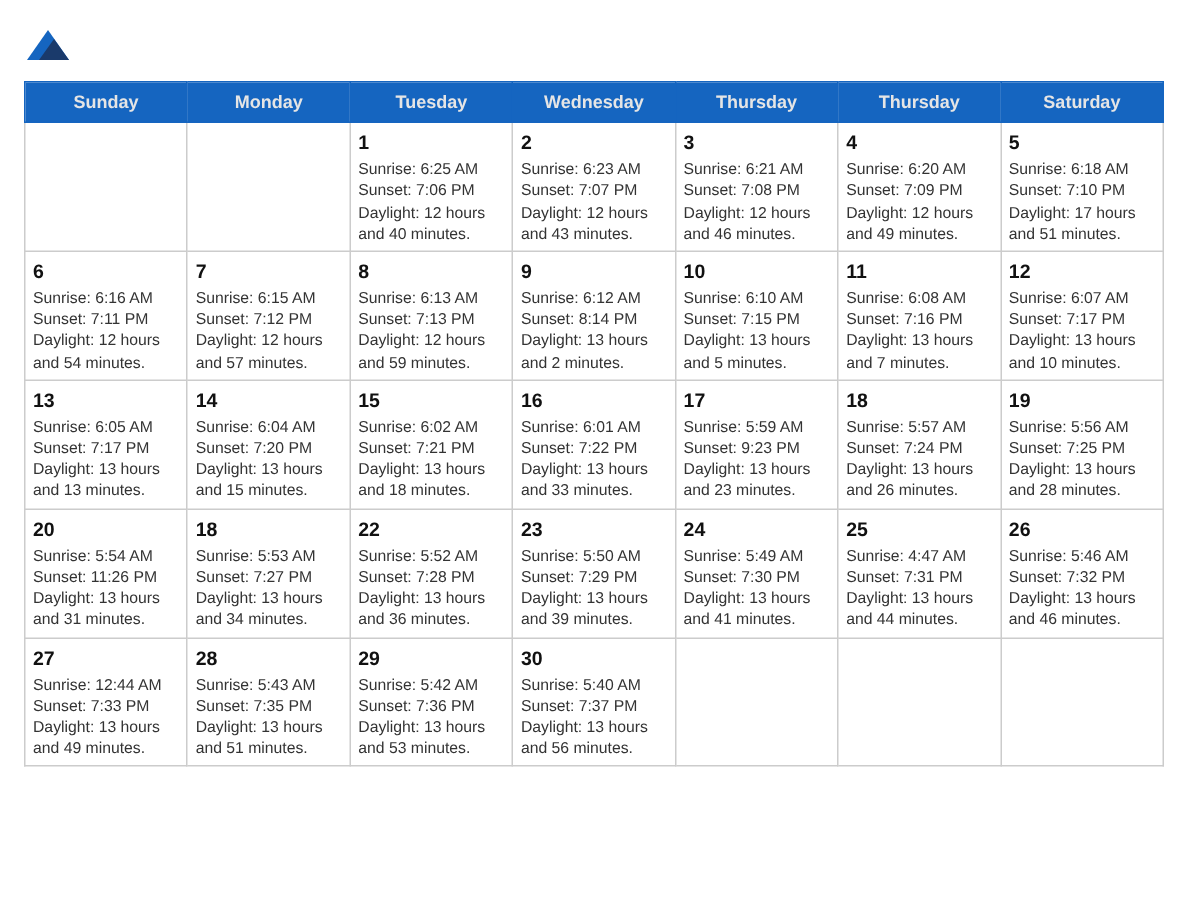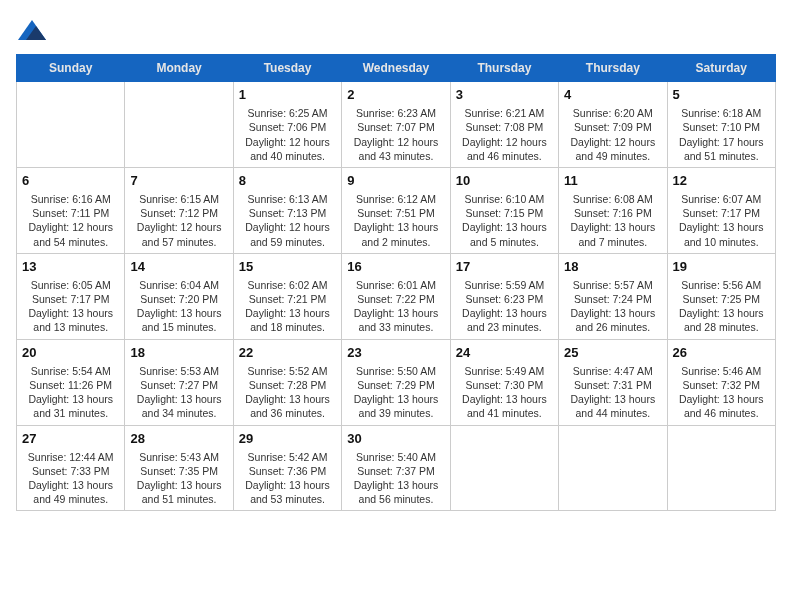--- a/index.html
+++ b/index.html
@@ -73,21 +73,20 @@
     .day-num {
       font-size: 13px;
       font-weight: bold;
       color: #111;
       display: block;
       margin-bottom: 2px;
     }
     .day-info {
       color: #333;
       font-size: 10.5px;
-      text-align: center;
     }
     .day-info div {
       line-height: 1.35;
     }
   </style>
 </head>
 <body>
 
 <div class="header-area">
   <div class="logo">
@@ -185,21 +184,21 @@
           <div class="day-info">
             <div>Sunrise: 6:13 AM</div>
             <div>Sunset: 7:13 PM</div>
             <div>Daylight: 12 hours and 59 minutes.</div>
           </div>
         </td>
         <td>
           <span class="day-num">9</span>
           <div class="day-info">
             <div>Sunrise: 6:12 AM</div>
-            <div>Sunset: 7:51 PM</div>
+            <div>Sunset: 8:14 PM</div>
             <div>Daylight: 13 hours and 2 minutes.</div>
           </div>
         </td>
         <td>
           <span class="day-num">10</span>
           <div class="day-info">
             <div>Sunrise: 6:10 AM</div>
             <div>Sunset: 7:15 PM</div>
             <div>Daylight: 13 hours and 5 minutes.</div>
           </div>
@@ -251,21 +250,21 @@
           <div class="day-info">
             <div>Sunrise: 6:01 AM</div>
             <div>Sunset: 7:22 PM</div>
             <div>Daylight: 13 hours and 33 minutes.</div>
           </div>
         </td>
         <td>
           <span class="day-num">17</span>
           <div class="day-info">
             <div>Sunrise: 5:59 AM</div>
-            <div>Sunset: 6:23 PM</div>
+            <div>Sunset: 9:23 PM</div>
             <div>Daylight: 13 hours and 23 minutes.</div>
           </div>
         </td>
         <td>
           <span class="day-num">18</span>
           <div class="day-info">
             <div>Sunrise: 5:57 AM</div>
             <div>Sunset: 7:24 PM</div>
             <div>Daylight: 13 hours and 26 minutes.</div>
           </div>

